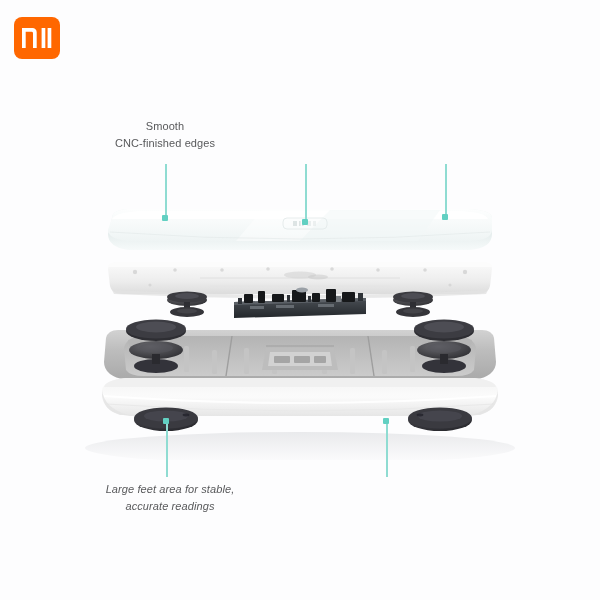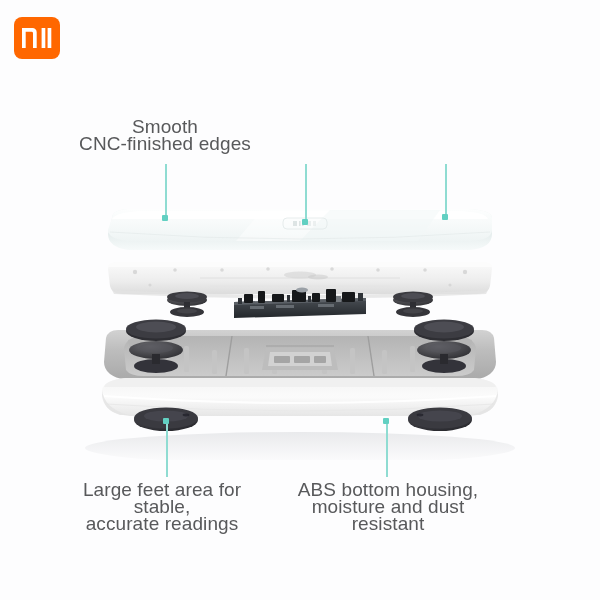--- a/index.html
+++ b/index.html
@@ -33,30 +33,30 @@
     display: flex;
     align-items: center;
     justify-content: center;
   }
   #brand-logo svg { display: block; }
 
   
   .callout {
     position: absolute;
     color: #58595b;
-    font-size: 19px;
+    font-size: 11px;
     line-height: 17px;
     text-align: center;
     white-space: pre-line;
     letter-spacing: 0.1px;
   }
   .callout-top-left   { left: 75px;  top: 118px; width: 180px; }
   .callout-top-mid    { left: 240px; top: 118px; width: 160px; }
   .callout-top-right  { left: 375px; top: 118px; width: 190px; }
-  .callout-bot-left   { left: 72px;  top: 481px; width: 180px; }
+  .callout-bot-left   { left: 80px;  top: 481px; width: 180px; font-style: italic; }
   .callout-bot-right  { left: 278px; top: 481px; width: 220px; }
 
   
   .leader {
     position: absolute;
     width: 1.6px;
     background: #8fdcd2;
   }
   .leader-dot {
     position: absolute;
@@ -351,16 +351,14 @@
   <div class="leader-dot" id="leader-dot-abs"></div>
 
   <div class="callout callout-top-left">Smooth
 CNC-finished edges</div>
 
 
 
   <div class="callout callout-bot-left">Large feet area for stable,
 accurate readings</div>
 
-  <div class="callout callout-bot-right">ABS bottom housing,
-moisture and dust resistant</div>
 
 </div>
 
 </body></html>

